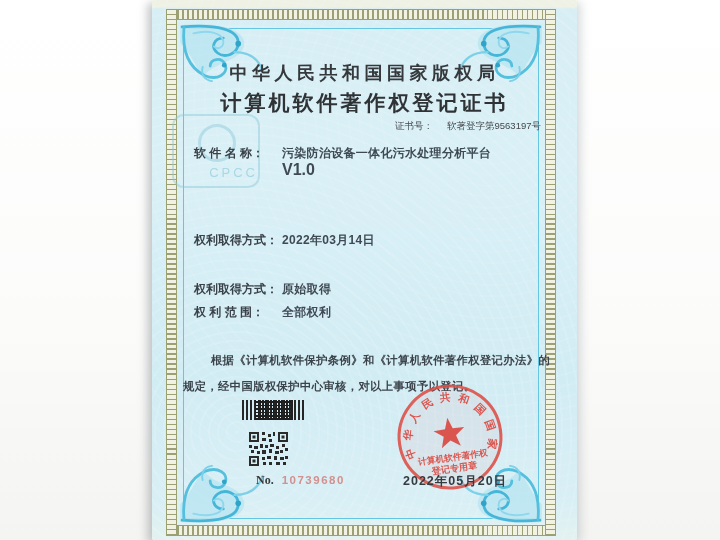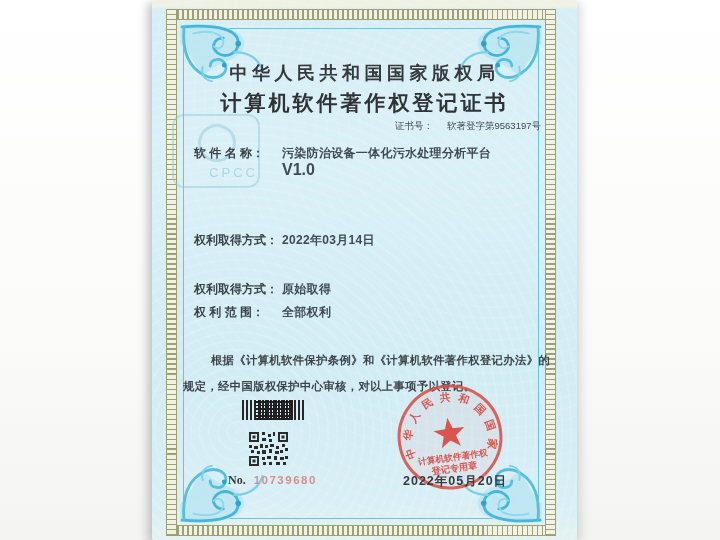--- a/index.html
+++ b/index.html
@@ -80,21 +80,21 @@
   
   .barcode{ position:absolute; left:90px; top:400px; width:64px; height:20px;
     background:repeating-linear-gradient(90deg,#262626 0 2px, rgba(0,0,0,0) 2px 4px); }
   .barcode .core{ position:absolute; left:13px; right:13px; top:0; bottom:0;
     background:
       repeating-linear-gradient(90deg,#1e1e1e 0 1.2px, rgba(0,0,0,0) 1.2px 2.6px),
       repeating-linear-gradient(0deg,#1e1e1e 0 1.6px, rgba(0,0,0,0) 1.6px 3.4px); }
   .qr{ position:absolute; left:97px; top:432px; }
 
   
-  .serial{ position:absolute; left:76px; top:473px; font-size:12px; }
+  .serial{ position:absolute; left:76px; top:473px; font-size:12px;padding-left:28px; }
   .serial .prefix{ font-family:"Liberation Serif", serif; font-weight:bold; color:#3a3a3a; margin-right:8px; }
   .serial .number{ color:#d2908f; font-size:11.5px; letter-spacing:1.5px; font-weight:bold; }
 
   
   .seal{ position:absolute; left:242px; top:381px; width:112px; height:112px;
     transform:rotate(-8deg); opacity:0.93; }
   .issue-date{ position:absolute; left:251px; top:473px; font-size:12.5px; font-weight:bold;
     color:#363b40; letter-spacing:1px; }
 </style>
 </head>

